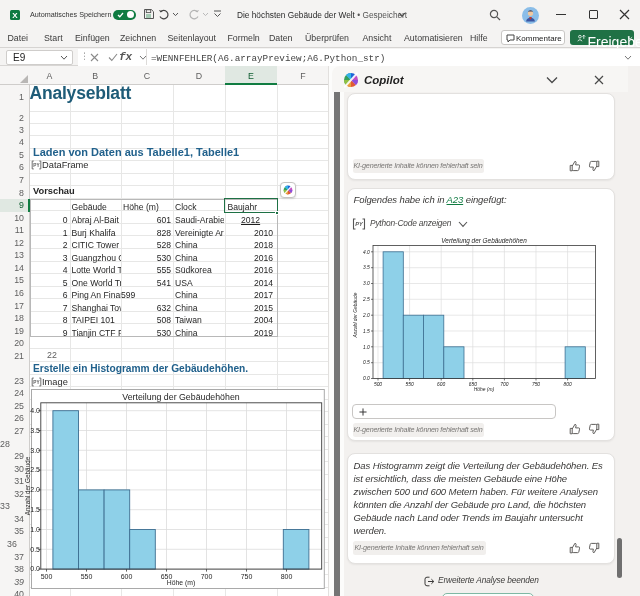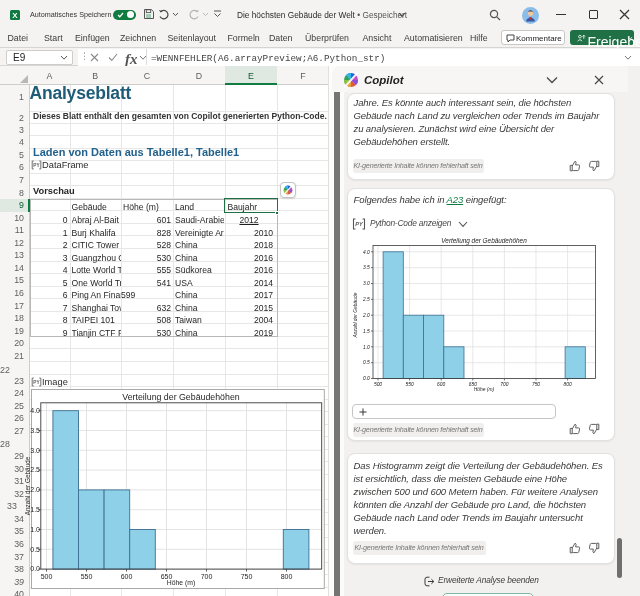--- a/index.html
+++ b/index.html
@@ -113,21 +113,21 @@
 <svg class="abs" style="left:60px;top:55px" width="8" height="6" viewBox="0 0 8 6">
     <path d="M1 1 L4 4.2 L7 1" stroke="#555" stroke-width="1" fill="none"></path>
   </svg>
 <div class="abs" style="left:80px;top:51px;font-size:9px;color:#888;letter-spacing:0;">⋮</div>
 <svg class="abs" style="left:90px;top:53px" width="9" height="9" viewBox="0 0 9 9">
     <path d="M1 1 L8 8 M8 1 L1 8" stroke="#8a8a8a" stroke-width="1.1"></path>
   </svg>
 <svg class="abs" style="left:108px;top:53px" width="10" height="9" viewBox="0 0 10 9">
     <path d="M1 4.5 L3.8 7.5 L9 1" stroke="#8a8a8a" stroke-width="1.1" fill="none"></path>
   </svg>
-<div class="abs" style="left:125px;top:50.5px;font-size:15px;color:#555;font-style:italic;font-weight:bold;font-family:Liberation Serif, serif;">fx</div>
+<div class="abs" style="left:119px;top:50.5px;font-size:11px;color:#555;font-style:italic;font-weight:bold;font-family:Liberation Mono, monospace;">fx</div>
 <svg class="abs" style="left:139px;top:55px" width="8" height="6" viewBox="0 0 8 6">
     <path d="M1 1 L4 4.2 L7 1" stroke="#777" stroke-width="1" fill="none"></path>
   </svg>
 <div class="abs" style="left:146px;top:49px;width:1px;height:16px;background:#dddbd9;"></div>
 <div class="abs" style="left:151px;top:52.5px;font-size:9.3px;color:#444;font-family:'Liberation Mono',monospace;">=WENNFEHLER(A6.arrayPreview;A6.Python_str)</div>
 <svg class="abs" style="left:624px;top:55px" width="8" height="6" viewBox="0 0 8 6">
     <path d="M1 1 L4 4.2 L7 1" stroke="#777" stroke-width="1" fill="none"></path>
   </svg>
 
 <div id="sheet" class="abs" style="left:0;top:66px;width:327.5px;height:530px;background:#fff;overflow:hidden;">
@@ -176,67 +176,66 @@
     <span class="abs" style="left:0;top:171.7px;width:24px;text-align:right;">12</span>
     <span class="abs" style="left:0;top:184.3px;width:24px;text-align:right;">13</span>
     <span class="abs" style="left:0;top:196.8px;width:24px;text-align:right;">14</span>
     <span class="abs" style="left:0;top:209.4px;width:24px;text-align:right;">15</span>
     <span class="abs" style="left:0;top:221.9px;width:24px;text-align:right;">16</span>
     <span class="abs" style="left:0;top:234.5px;width:24px;text-align:right;">17</span>
     <span class="abs" style="left:0;top:247px;width:24px;text-align:right;">18</span>
     <span class="abs" style="left:0;top:259.6px;width:24px;text-align:right;">19</span>
     <span class="abs" style="left:0;top:272.1px;width:24px;text-align:right;">20</span>
     <span class="abs" style="left:0;top:284.7px;width:24px;text-align:right;">21</span>
-    <span class="abs" style="left:0;top:299px;width:24px;">22</span>
+    <span class="abs" style="left:0;top:284px;width:24px;padding-left:47px;">22</span>
     <span class="abs" style="left:0;top:309.8px;width:24px;text-align:right;">23</span>
     <span class="abs" style="left:0;top:322.3px;width:24px;text-align:right;">24</span>
     <span class="abs" style="left:0;top:334.9px;width:24px;text-align:right;">25</span>
     <span class="abs" style="left:0;top:347.4px;width:24px;text-align:right;">26</span>
     <span class="abs" style="left:0;top:360px;width:24px;text-align:right;">27</span>
     <span class="abs" style="left:0;top:372.5px;width:24px;text-align:left;">28</span>
     <span class="abs" style="left:0;top:385.1px;width:24px;text-align:right;">29</span>
     <span class="abs" style="left:0;top:397.6px;width:24px;text-align:right;">30</span>
     <span class="abs" style="left:0;top:410.2px;width:24px;text-align:right;">31</span>
     <span class="abs" style="left:0;top:422.7px;width:24px;text-align:right;">32</span>
-    <span class="abs" style="left:0;top:435.3px;width:24px;text-align:center;">33</span>
+    <span class="abs" style="left:0;top:435.3px;width:24px;text-align:left;">33</span>
     <span class="abs" style="left:0;top:447.8px;width:24px;text-align:right;">34</span>
     <span class="abs" style="left:0;top:460.4px;width:24px;text-align:right;">35</span>
-    <span class="abs" style="left:0;top:472.9px;width:24px;text-align:right;">36</span>
+    <span class="abs" style="left:0;top:472.9px;width:24px;text-align:center;">36</span>
     <span class="abs" style="left:0;top:485.5px;width:24px;text-align:right;">37</span>
     <span class="abs" style="left:0;top:498px;width:24px;text-align:right;">38</span>
     <span class="abs" style="left:0;top:510.6px;width:24px;text-align:right;font-style:italic;">39</span>
     <span class="abs" style="left:0;top:523.1px;width:24px;text-align:right;">40</span>
   </div>
 
   <div class="abs" style="left:0;top:133px;width:29.5px;height:12.55px;background:#e0e8e2;border-right:2px solid #107c41;"></div>
   <span class="abs" style="left:0;top:134.1px;width:24px;text-align:right;font-size:8.8px;color:#0e5c30;">9</span>
 
   <div class="abs" style="left:29.5px;top:16.5px;font-size:17.5px;font-weight:bold;color:#1e5c78;letter-spacing:-0.2px;">Analyseblatt</div>
-  <div class="abs" style="left:33px;top:44.5px;font-size:8.5px;font-weight:bold;color:#333;white-space:nowrap;">Dieses Blatt enthält den gesamten von Copilot generierten Python-Code.</div>
   <div class="abs" style="left:33px;top:79.5px;font-size:11px;font-weight:bold;color:#21618c;white-space:nowrap;">Laden von Daten aus Tabelle1, Tabelle1</div>
   <svg class="abs" style="left:30.5px;top:93.5px" width="11" height="10" viewBox="0 0 14 12">
     <path d="M3.5 1 H1.5 V11 H3.5 M10.5 1 H12.5 V11 H10.5" fill="none" stroke="#666" stroke-width="1.2"></path>
     <text x="7" y="8.6" font-size="6" font-weight="bold" fill="#555" text-anchor="middle" font-family="Liberation Sans">PY</text>
   </svg>
   <div class="abs" style="left:42px;top:93.5px;font-size:9.3px;color:#2b2b2b;">DataFrame</div>
   <div class="abs" style="left:33px;top:119.5px;font-size:9.3px;font-weight:bold;color:#262626;">Vorschau</div>
 
   <div class="abs" style="left:29.5px;top:133px;width:248px;height:138.1px;border:1px solid #b8b8b8;"></div>
 
   <div class="abs" style="left:71.5px;top:136.3px;font-size:8.6px;color:#1f1f1f;">Gebäude</div>
   <div class="abs" style="left:123px;top:136.3px;font-size:8.6px;color:#1f1f1f;">Höhe (m)</div>
-  <div class="abs" style="left:175px;top:136.3px;font-size:8.6px;color:#1f1f1f;">Land</div>
+  <div class="abs" style="left:175px;top:136.3px;font-size:8.6px;color:#1f1f1f;">Clock</div>
   <div class="abs" style="left:227.5px;top:136.3px;font-size:8.6px;color:#1f1f1f;">Baujahr</div>
 
   <div style="position:absolute;font-size:8.6px;color:#1f1f1f;">
     <span class="abs" style="left:29.5px;top:148.9px;width:38px;text-align:right;">0</span>
     <span class="abs" style="left:71.5px;top:148.9px;width:49px;white-space:nowrap;overflow:hidden;display:inline-block;">Abraj Al-Bait Clock Tower</span>
     <span class="abs" style="left:121px;top:148.9px;width:50px;text-align:right;">601</span>
     <span class="abs" style="left:175px;top:148.9px;width:49px;white-space:nowrap;overflow:hidden;display:inline-block;">Saudi-Arabien</span>
-    <span class="abs" style="left:225px;top:148.9px;width:48px;text-align:center;text-decoration:underline;">2012</span>
+    <span class="abs" style="left:241px;top:148.9px;width:48px;text-align:left;text-decoration:underline;">2012</span>
     <span class="abs" style="left:29.5px;top:161.5px;width:38px;text-align:right;">1</span>
     <span class="abs" style="left:71.5px;top:161.5px;width:49px;white-space:nowrap;overflow:hidden;display:inline-block;">Burj Khalifa</span>
     <span class="abs" style="left:121px;top:161.5px;width:50px;text-align:right;">828</span>
     <span class="abs" style="left:175px;top:161.5px;width:49px;white-space:nowrap;overflow:hidden;display:inline-block;">Vereinigte Arabische Emirate</span>
     <span class="abs" style="left:225px;top:161.5px;width:48px;text-align:right;">2010</span>
     <span class="abs" style="left:29.5px;top:174.0px;width:38px;text-align:right;">2</span>
     <span class="abs" style="left:71.5px;top:174.0px;width:49px;white-space:nowrap;overflow:hidden;display:inline-block;">CITIC Tower</span>
     <span class="abs" style="left:121px;top:174.0px;width:50px;text-align:right;">528</span>
     <span class="abs" style="left:175px;top:174.0px;width:49px;white-space:nowrap;overflow:hidden;display:inline-block;">China</span>
     <span class="abs" style="left:225px;top:174.0px;width:48px;text-align:right;">2018</span>
@@ -278,20 +277,21 @@
   </div>
 
   <div class="abs" style="left:224px;top:132px;width:54px;height:14.5px;border:1.6px solid #1e7145;"></div>
   <div class="abs" style="left:275px;top:144.5px;width:4px;height:4px;background:#1e7145;border:1px solid #fff;"></div>
 
   <div class="abs" style="left:279.5px;top:115.5px;width:16px;height:16px;background:#fff;border:1px solid #c6c4c2;border-radius:4px;box-shadow:0 1px 2px rgba(0,0,0,0.12);"></div>
   <svg class="abs" style="left:282.5px;top:118.5px" width="10" height="10" viewBox="0 0 32 32">
       <use href="#cplogo"></use>
     </svg>
 
+  <div class="abs" style="left:33px;top:297px;font-size:10.2px;font-weight:bold;color:#21618c;white-space:nowrap;">Erstelle ein Histogramm der Gebäudehöhen.</div>
   <svg class="abs" style="left:30.5px;top:310.5px" width="11" height="10" viewBox="0 0 14 12">
     <path d="M3.5 1 H1.5 V11 H3.5 M10.5 1 H12.5 V11 H10.5" fill="none" stroke="#666" stroke-width="1.2"></path>
     <text x="7" y="8.6" font-size="6" font-weight="bold" fill="#555" text-anchor="middle" font-family="Liberation Sans">PY</text>
   </svg>
   <div class="abs" style="left:42px;top:310.5px;font-size:9.3px;color:#2b2b2b;">Image</div>
   <svg class="abs" style="left:30.5px;top:322.5px;overflow:visible" width="294" height="200" viewBox="0 0 294 200">
   <rect x="0.5" y="0.5" width="292.8" height="199" fill="#fff" stroke="#a9a9a9" stroke-width="1"></rect>
   <line x1="15.5" y1="13.8" x2="15.5" y2="180.1" stroke="#dcdcdc" stroke-width="0.8"></line>
   <line x1="55.5" y1="13.8" x2="55.5" y2="180.1" stroke="#dcdcdc" stroke-width="0.8"></line>
   <line x1="95.5" y1="13.8" x2="95.5" y2="180.1" stroke="#dcdcdc" stroke-width="0.8"></line>
@@ -367,21 +367,20 @@
     </svg>
 <div class="abs" style="left:27px;top:7.5px;font-size:11.5px;font-weight:bold;color:#1f1f1f;">Copilot</div>
 <svg class="abs" style="left:209px;top:10px" width="12" height="8" viewBox="0 0 12 8">
       <path d="M1 1.5 L6 6.5 L11 1.5" stroke="#494949" stroke-width="1.3" fill="none"></path>
     </svg>
 <svg class="abs" style="left:257px;top:9px" width="10" height="10" viewBox="0 0 10 10">
       <path d="M1 1 L9 9 M9 1 L1 9" stroke="#494949" stroke-width="1.2"></path>
     </svg>
 
 <div class="abs" style="left:9.5px;top:26.6px;width:268.5px;height:87.4px;background:#fff;border:1px solid #e3e1df;border-radius:8px;box-shadow:0 1px 2px rgba(0,0,0,0.06);"></div>
-<div class="abs" style="left:16.5px;top:29.8px;font-size:9.5px;letter-spacing:-0.1px;line-height:13px;color:#3b3a39;white-space:nowrap;">Jahre. Es könnte auch interessant sein, die höchsten<br>Gebäude nach Land zu vergleichen oder Trends im Baujahr<br>zu analysieren. Zunächst wird eine Übersicht der<br>Gebäudehöhen erstellt.</div>
 <div class="abs" style="left:15.5px;top:93px;width:131px;height:14px;background:#f1efed;border-radius:2.5px;font-size:7.2px;letter-spacing:-0.2px;color:#797775;text-align:center;line-height:14px;white-space:nowrap;">KI-generierte Inhalte können fehlerhaft sein</div>
 <svg class="abs" style="left:232px;top:94px" width="12" height="12" viewBox="0 0 12 12">
       <use href="#thumbup"></use>
     </svg>
 <svg class="abs" style="left:251px;top:94px" width="12" height="12" viewBox="0 0 12 12">
       <use href="#thumbdn"></use>
     </svg>
 
 <div class="abs" style="left:9.5px;top:122px;width:268.5px;height:253px;background:#fff;border:1px solid #e3e1df;border-radius:8px;box-shadow:0 1px 2px rgba(0,0,0,0.06);"></div>
 <div class="abs" style="left:16.5px;top:128.3px;font-size:9.5px;letter-spacing:-0.1px;color:#3b3a39;white-space:nowrap;">Folgendes habe ich in <span style="color:#0f7b41;text-decoration:underline;">A23</span> eingefügt:</div>

